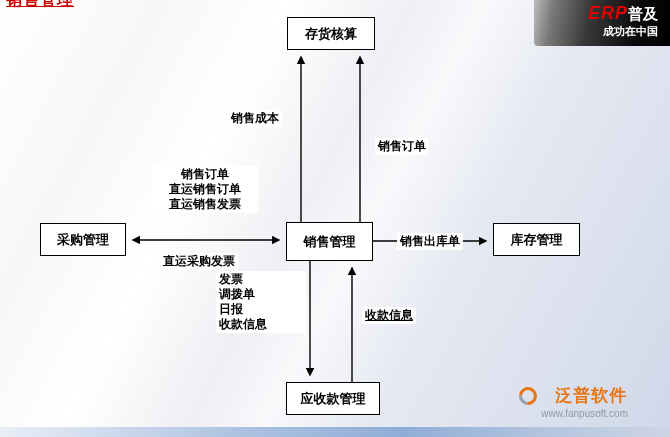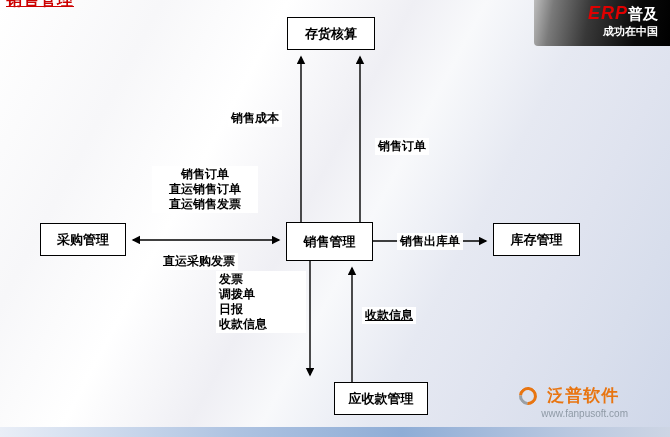--- a/index.html
+++ b/index.html
@@ -31,21 +31,21 @@
   
   .node{
     position:absolute;background:#fff;border:1px solid #000;box-sizing:border-box;
     display:flex;align-items:center;justify-content:center;
     font-size:13px;font-weight:bold;color:#000;
   }
   #node-inventory{left:287px;top:17px;width:88px;height:33px;}
   #node-purchase{left:40px;top:223px;width:86px;height:33px;}
   #node-sales{left:286px;top:222px;width:87px;height:39px;}
   #node-warehouse{left:493px;top:223px;width:87px;height:33px;}
-  #node-receivables{left:286px;top:382px;width:94px;height:33px;margin-left:48px;}
+  #node-receivables{left:286px;top:382px;width:94px;height:33px;}
   
   #arrows{position:absolute;left:0;top:0;width:670px;height:437px;}
   
   .edge-label{
     position:absolute;background:rgba(255,255,255,0.95);
     font-size:12px;font-weight:bold;color:#000000;
     padding:1px 3px;line-height:15px;white-space:nowrap;
   }
   #lbl-sales-cost{left:228px;top:110px;}
   #lbl-sales-invoice{left:375px;top:138px;}
@@ -54,21 +54,21 @@
   #lbl-outbound{left:397px;top:214px;margin-top:19px;}
   #lbl-to-receivables{left:216px;top:271px;width:84px;text-align:left;}
   #lbl-payment{left:362px;top:307px;text-decoration:underline;}
   
   .bottom-bar{
     position:absolute;left:0;bottom:0;width:670px;height:10px;
     background:linear-gradient(to right,#e9eef7 0%,#aec3e1 35%,#8fadd6 60%,#b9c8e0 85%,#cdd5e4 100%);
   }
   
   .fanpu{position:absolute;right:42px;bottom:18px;text-align:left;}
-  .fanpu-row{display:flex;align-items:center;gap:10px;}
+  .fanpu-row{display:flex;align-items:center;gap:18px;}
   .fanpu-icon{
     display:inline-block;width:12px;height:12px;border-radius:50%;
     border:3px solid #e87511;border-left-color:#9aa0a6;transform:rotate(-40deg);
   }
   .fanpu-name{font-size:17px;font-weight:bold;color:#e87511;letter-spacing:1px;}
   .fanpu-url{font-size:10px;color:#8f9aa6;margin-top:1px;padding-left:22px;}
 </style>
 </head>
 <body>
 

